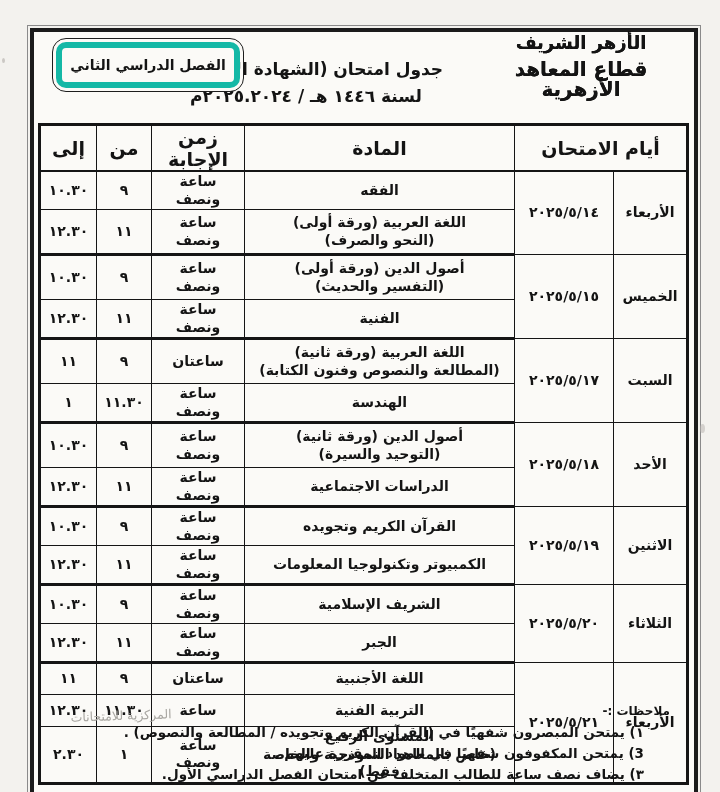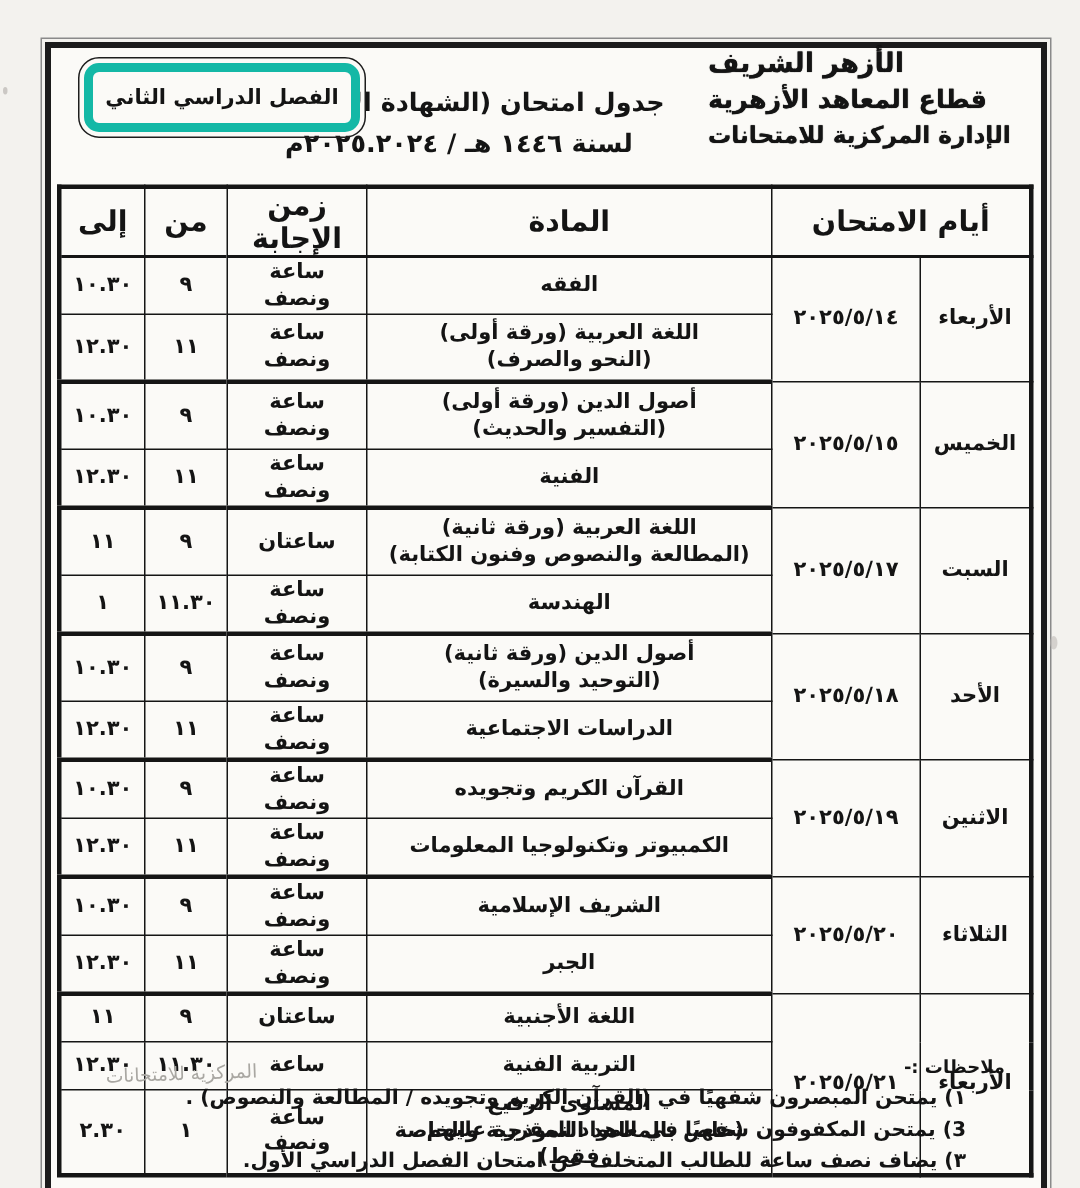--- a/index.html
+++ b/index.html
@@ -10,25 +10,25 @@
     color:#141414;
     -webkit-font-smoothing:antialiased;
   }
   .frame{
     position:absolute;left:30px;top:28px;width:668px;height:780px;
     border:4px solid #1b1b1b;outline:1px solid #8a8a8a;outline-offset:2px;
     background:#fbfaf7;box-sizing:border-box;
   }
   
   .org-block{
-    position:absolute;top:0px;right:4px;width:218px;text-align:left;
+    position:absolute;top:0px;right:4px;width:218px;text-align:center;
     font-weight:700;line-height:1.0;
   }
   .org-line1{font-size:18px;letter-spacing:.5px;margin-top:2px;}
-  .org-line2{font-size:17px;margin-top:7px;}
+  .org-line2{font-size:20px;margin-top:7px;}
   .org-line3{font-size:15.5px;margin-top:7px;letter-spacing:.3px;}
   .org-block div{text-shadow:0 0 .6px #000;}
   .title-block{
     position:absolute;top:24px;right:228px;width:320px;text-align:center;
     font-weight:700;font-size:17px;line-height:27px;
   }
   .semester-badge{
     position:absolute;top:10px;left:22px;width:172px;height:34px;
     border:6px solid #14b8a6;outline:1.5px solid #1d1d1d;outline-offset:3px;
     border-radius:10px;display:flex;align-items:center;justify-content:center;
@@ -78,21 +78,20 @@
   .speck2{width:3px;height:5px;left:2px;top:58px;opacity:.7;}
 </style>
 </head>
 <body>
 
 <div class="frame">
 
   <div class="org-block">
     <div class="org-line1">الأزهر الشريف</div>
     <div class="org-line2">قطاع المعاهد الأزهرية</div>
-    <div class="org-line3">الإدارة المركزية للامتحانات</div>
   </div>
 
   <div class="title-block">
     <div>جدول امتحان (الشهادة الإعدادية)</div>
     <div>لسنة ١٤٤٦ هـ / ٢٠٢٥.٢٠٢٤م</div>
   </div>
 
   <div class="semester-badge">
     <span>الفصل الدراسي الثاني</span>
   </div>

